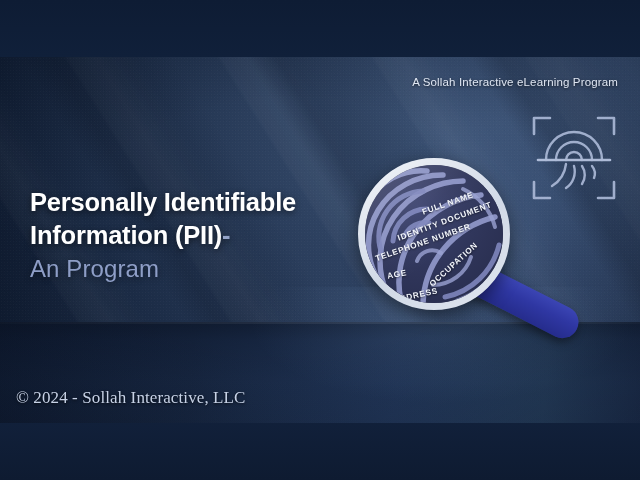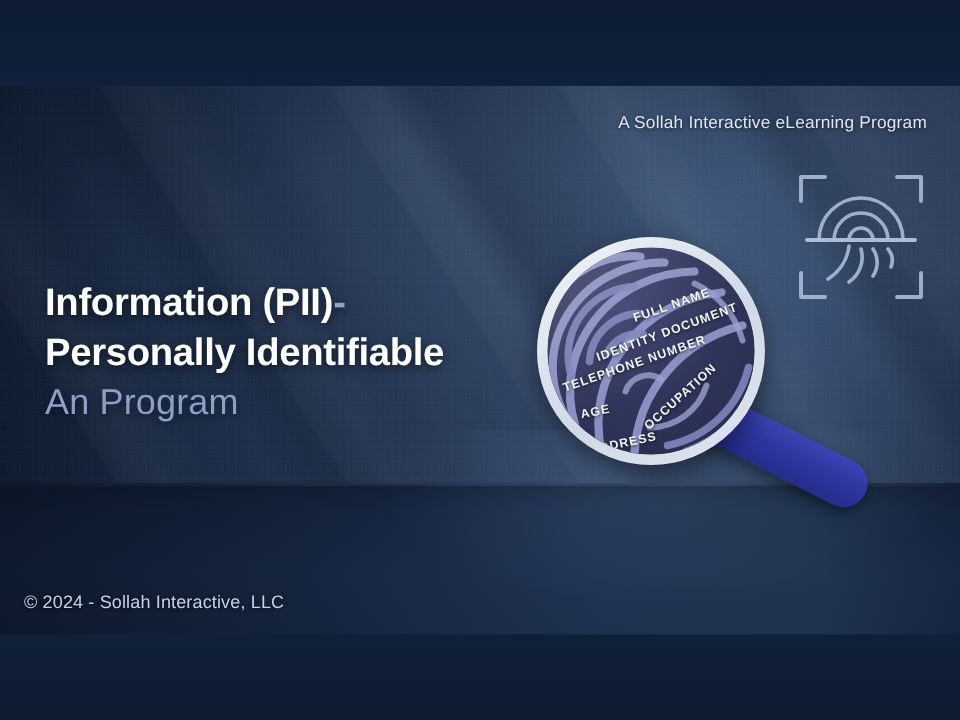--- a/index.html
+++ b/index.html
@@ -189,24 +189,25 @@
     white-space: nowrap;
   }
 
   
   #copyright {
     position: absolute;
     left: 16px;
     bottom: 72px;
     z-index: 45;
     color: #c7d2e6;
-    font-size: 12px;
+    font-size: 17px;
     letter-spacing: 0.1px;
     white-space: nowrap;
     text-shadow: 0 1px 3px rgba(0,0,0,0.7);
+    font-family: Liberation Serif, serif;
   }
 
   
   #magnifier {
     position: absolute;
     left: 352px;
     top: 152px;
     width: 250px;
     height: 170px;
     z-index: 25;
@@ -366,22 +367,22 @@
     <line x1="8" y1="50" x2="80" y2="50" stroke="#b9c6e2" stroke-width="2.6" stroke-linecap="round"></line>
     <g fill="none" stroke="#aab8d6" stroke-width="2.4" stroke-linecap="round">
       <path d="M22 76 A 30 30 0 0 0 36 54"></path>
       <path d="M36 78 A 20 20 0 0 0 44 56"></path>
       <path d="M52 74 A 16 16 0 0 0 52 56"></path>
       <path d="M64 68 A 12 12 0 0 0 62 56"></path>
     </g>
   </svg>
 
   <div id="title-block">
+    <div class="title-line">Personally Identifiable</div>
     <div class="title-line"><span>Information (PII)</span><span class="title-dash">-</span></div>
-    <div class="title-line">Personally Identifiable</div>
     <div id="page-subtitle">An Program</div>
   </div>
 
   <div class="letterbox top"></div>
   <div class="letterbox bottom"></div>
 
   <div id="copyright">© 2024 - Sollah Interactive, LLC</div>
 
 </div>
 

